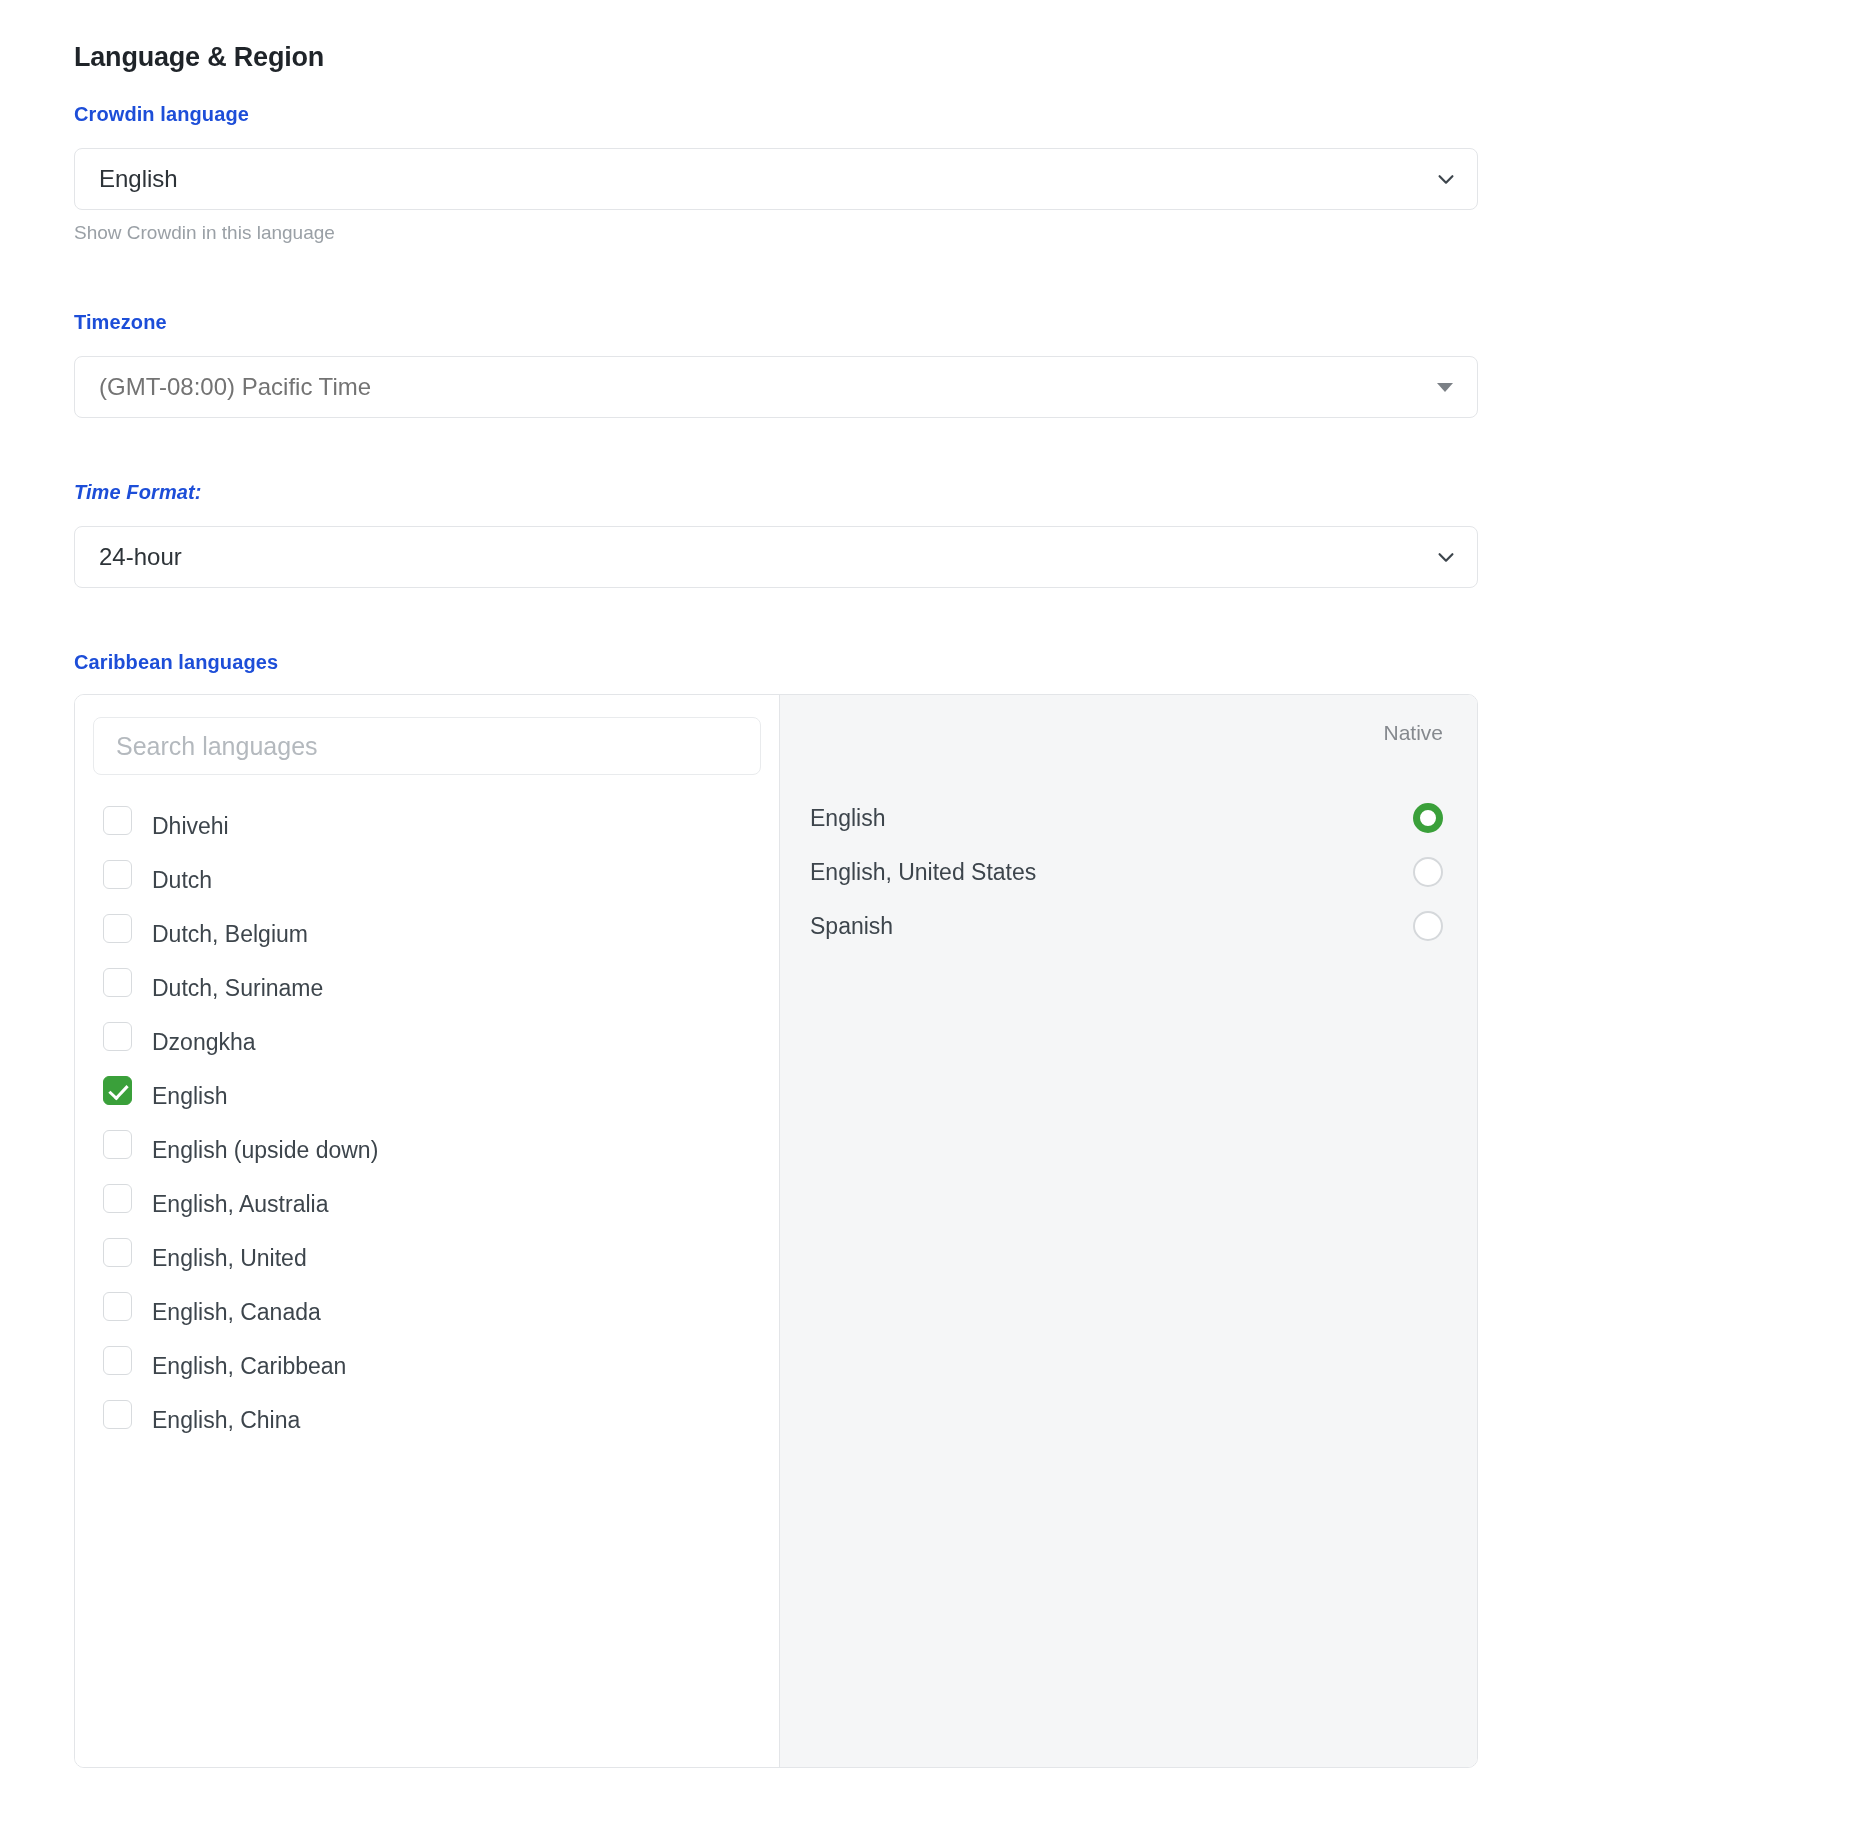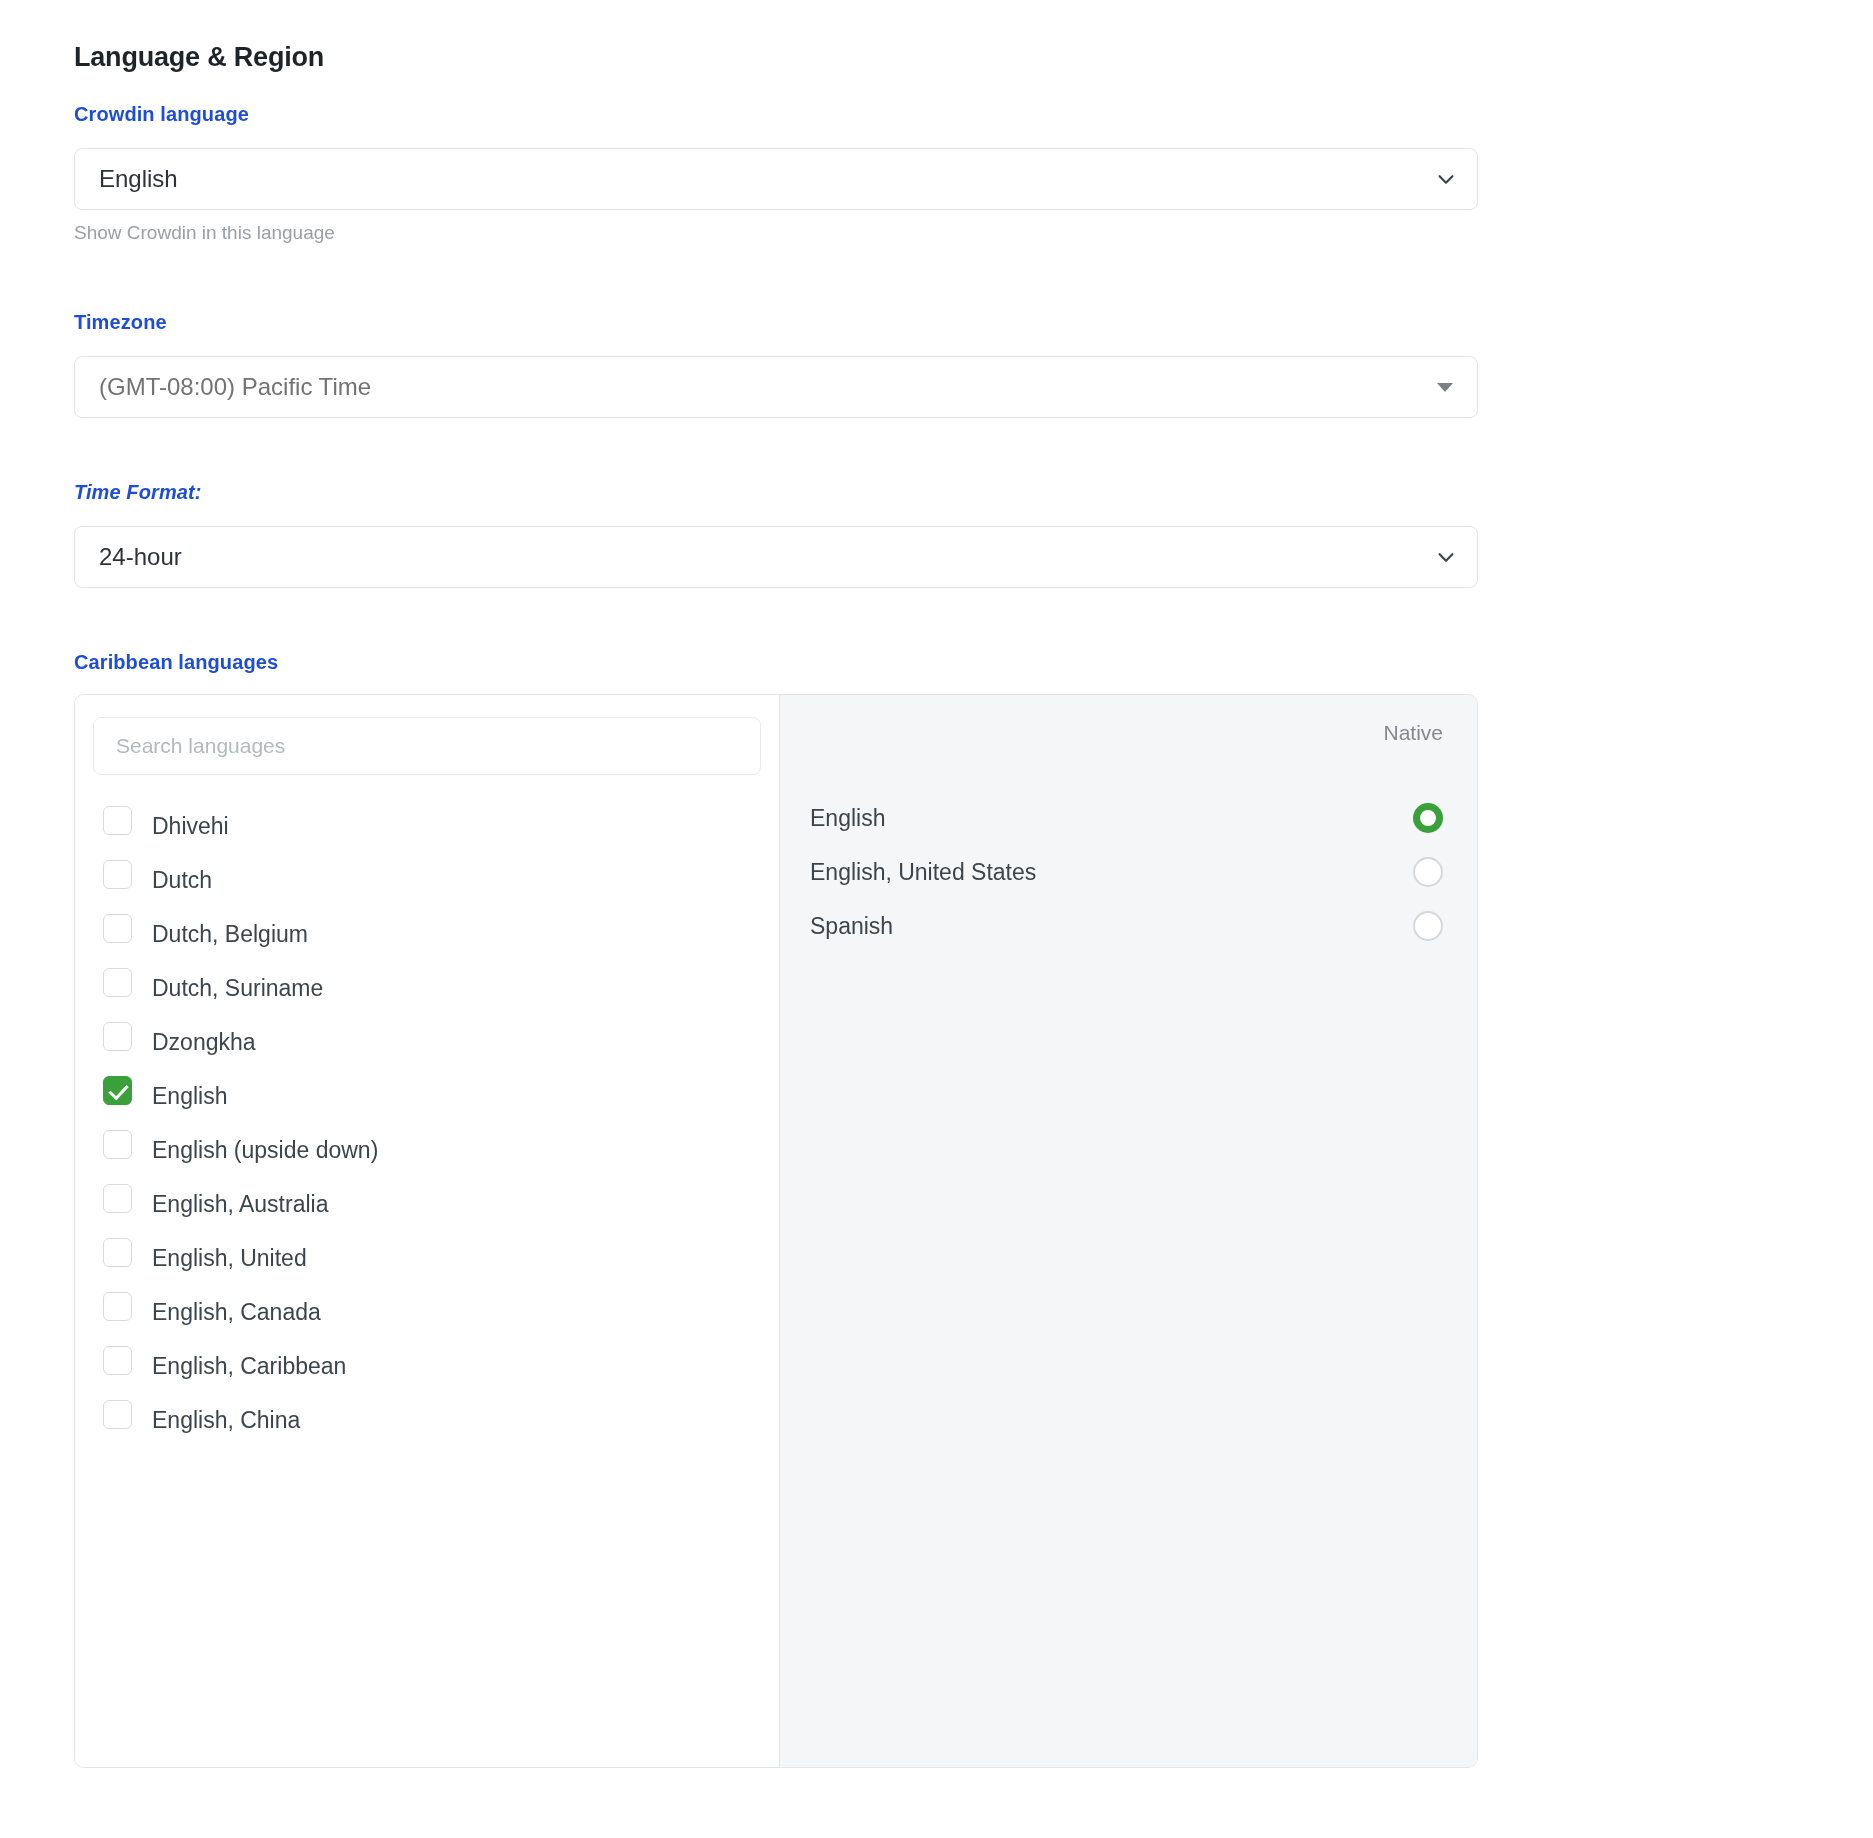--- a/index.html
+++ b/index.html
@@ -114,21 +114,21 @@
   .search-wrap {
     padding: 22px 18px 0 18px;
   }
   .search-input {
     width: 100%;
     height: 58px;
     border: 1px solid #e9ebed;
     border-radius: 8px;
     background: #ffffff;
     font-family: "Liberation Sans", sans-serif;
-    font-size: 21px;
+    font-size: 25px;
     color: #2d3338;
     padding: 0 22px;
     outline: none;
   }
   .search-input::placeholder { color: #b4b9be; }
 
   .lang-list {
     margin-top: 18px;
     padding: 0 0 0 28px;
   }

